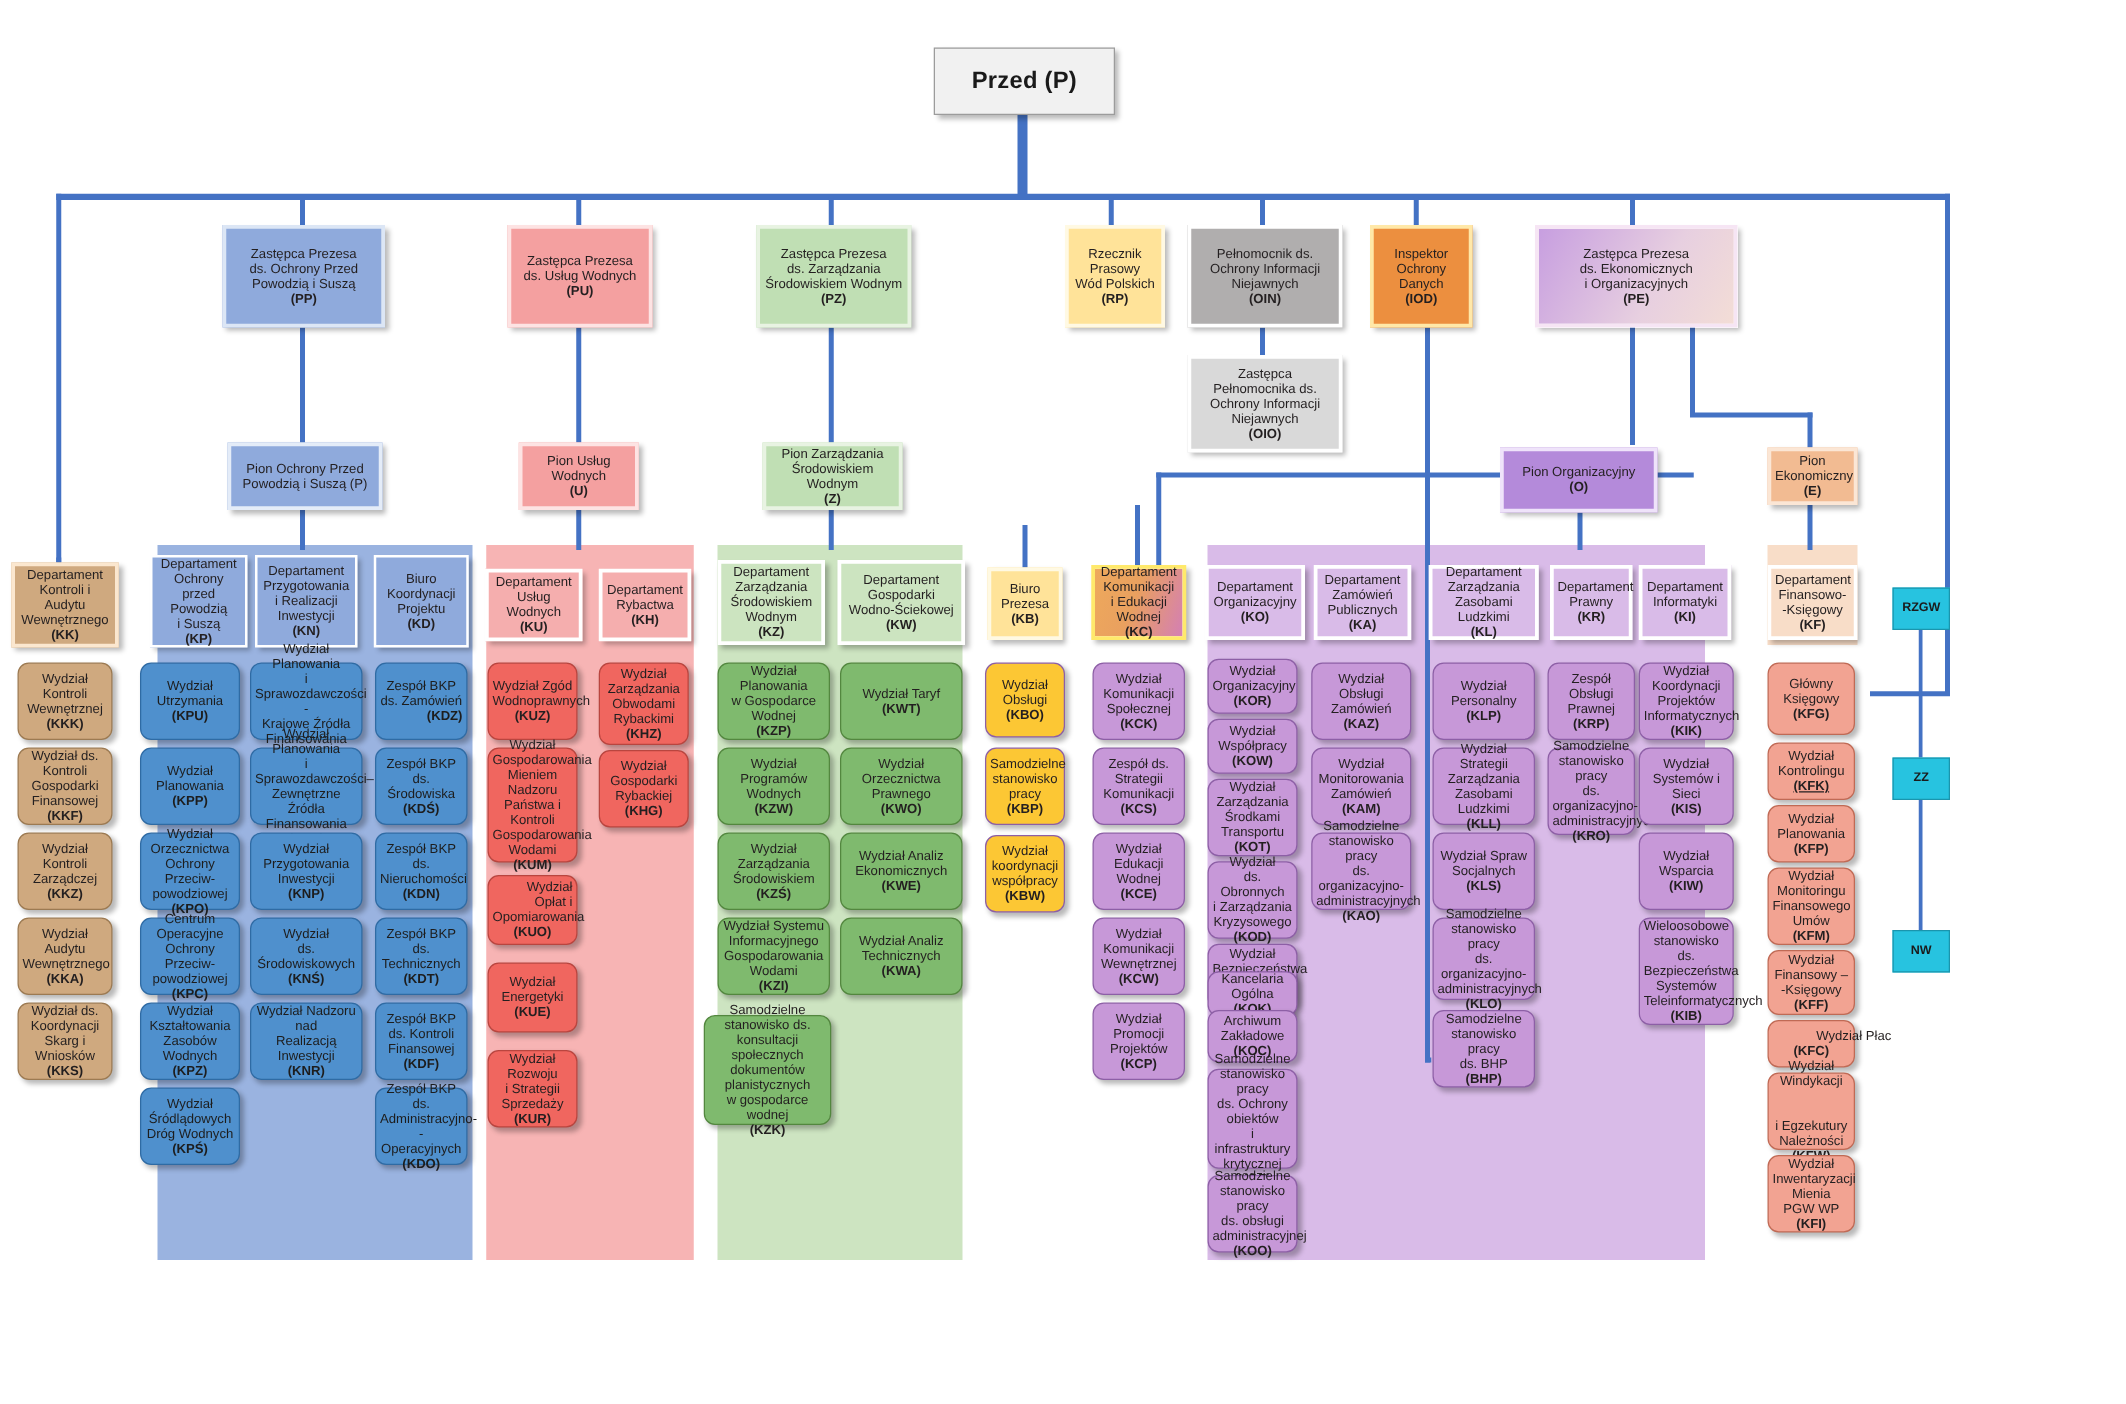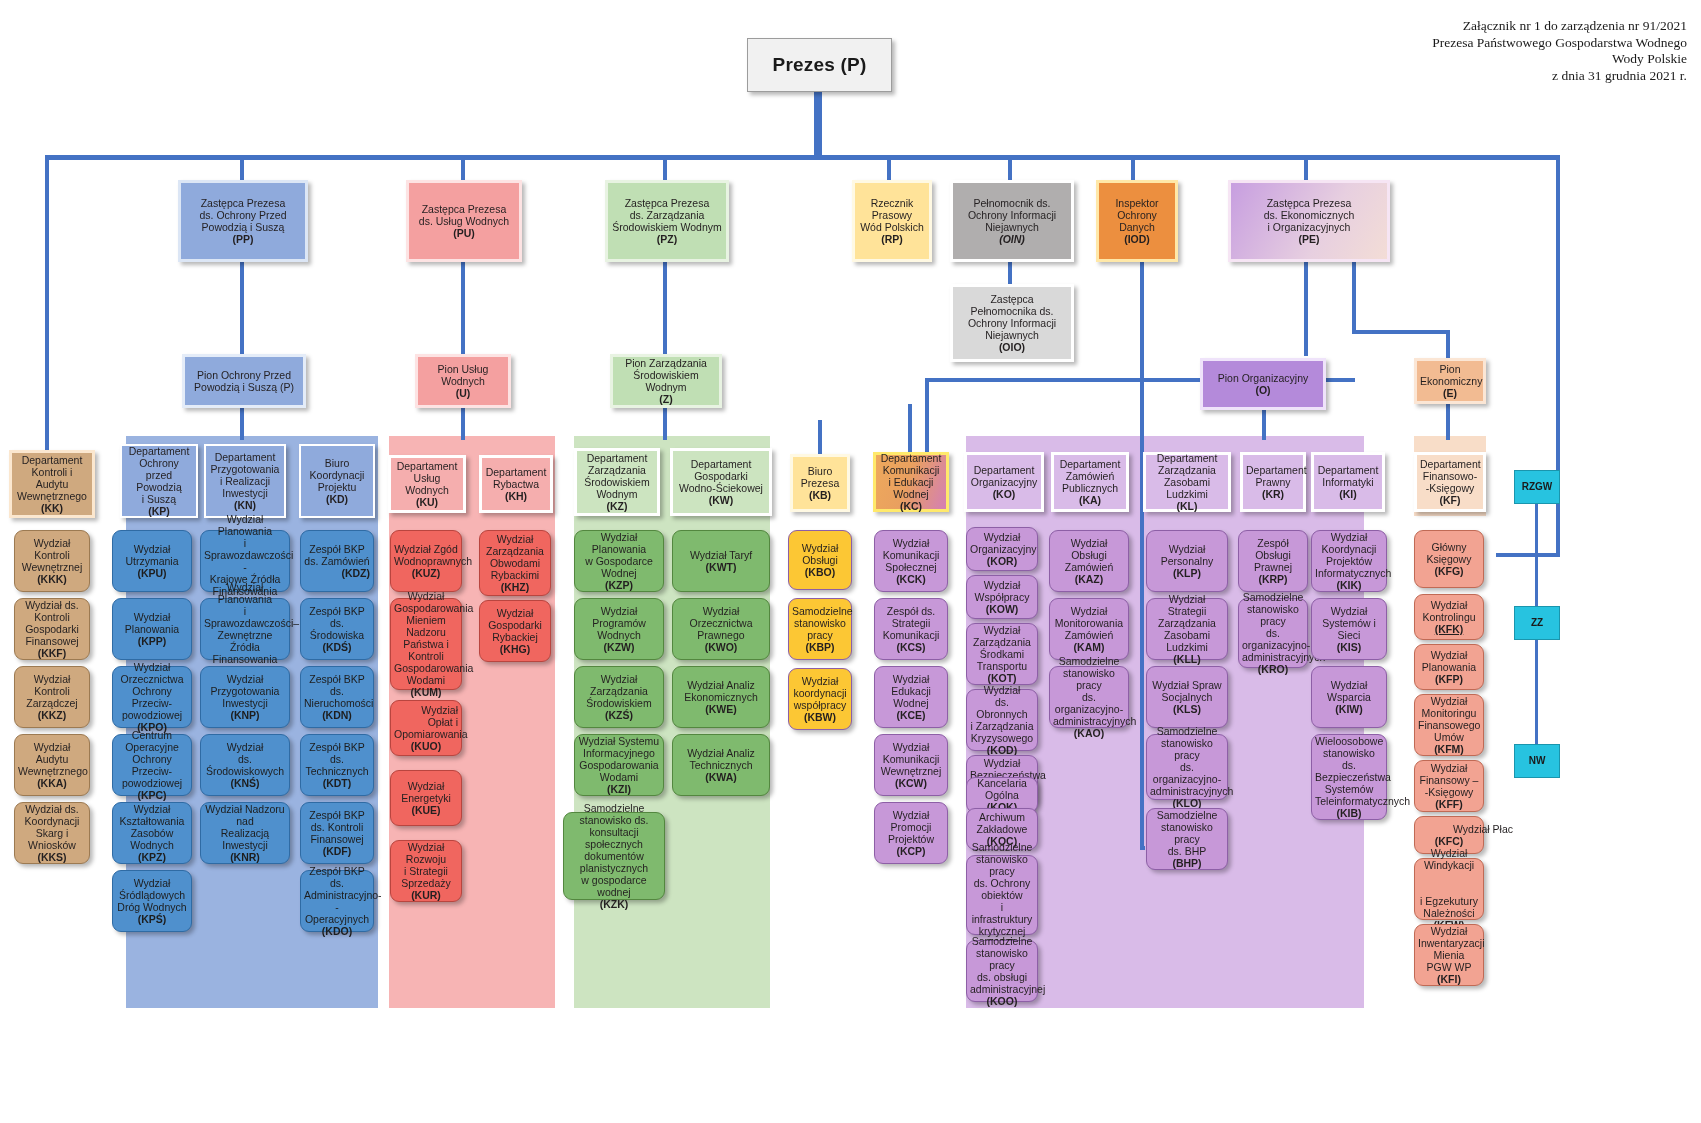--- a/index.html
+++ b/index.html
@@ -83,26 +83,20 @@
   .cy-box    { background:#27c3e0; border:1px solid #1a95ad; font-weight:bold; color:#1b1b1b; }
 
   
   .ln { position:absolute; background:#4472c4; z-index:2; }
 </style>
 </head>
 <body>
 
 <div id="chart">
 
-  <div class="hdr">
-    <div>Załącznik nr 1 do zarządzenia  nr 91/2021</div>
-    <div>Prezesa Państwowego Gospodarstwa Wodnego</div>
-    <div>Wody Polskie</div>
-    <div>z dnia 31 grudnia 2021  r.</div>
-  </div>
 
   <div class="ln" style="left:814px; top:92px; width:8px; height:66px;"></div>
 
   <div class="ln" style="left:45px; top:155px; width:1515px; height:5px;"></div>
 
   <div class="ln" style="left:240px; top:158px; width:4px; height:22px;"></div>
   <div class="ln" style="left:461px; top:158px; width:4px; height:22px;"></div>
   <div class="ln" style="left:663px; top:158px; width:4px; height:22px;"></div>
   <div class="ln" style="left:887px; top:158px; width:4px; height:22px;"></div>
   <div class="ln" style="left:1008px; top:158px; width:4px; height:22px;"></div>
@@ -137,21 +131,21 @@
   <div class="ln" style="left:663px; top:408px; width:4px; height:32px;"></div>
   <div class="ln" style="left:1262px; top:410px; width:4px; height:30px;"></div>
   <div class="ln" style="left:1446px; top:404px; width:4px; height:36px;"></div>
 
   <div class="ln" style="left:818px; top:420px; width:4px; height:34px;"></div>
   <div class="ln" style="left:908px; top:404px; width:4px; height:50px;"></div>
 
   <div class="ln" style="left:45px; top:446px; width:4px; height:4px;"></div>
 
   <div class="bx prezes sh" style="left:747px; top:38px; width:145px; height:54px;">
-    <span>Prezes (P)</span>
+    <span>Przed (P)</span>
   </div>
 
   <div class="bx blue-dark sh" style="left:178px; top:180px; width:130px; height:82px;">
     <span>
         <span style="display: block;">Zastępca Prezesa</span>
         <span style="display: block;">ds. Ochrony Przed</span>
         <span style="display: block;">Powodzią i Suszą</span>
         <b style="display: block;">(PP)</b>
       </span>
   </div>
@@ -176,21 +170,21 @@
         <span style="display: block;">Prasowy</span>
         <span style="display: block;">Wód Polskich</span>
         <b style="display: block;">(RP)</b>
       </span>
   </div>
   <div class="bx gray-dep sh" style="left:950px; top:180px; width:124px; height:82px;">
     <span>
         <span style="display: block;">Pełnomocnik ds.</span>
         <span style="display: block;">Ochrony Informacji</span>
         <span style="display: block;">Niejawnych</span>
-        <b style="display: block; font-style: italic;">(OIN)</b>
+        <b style="display: block;">(OIN)</b>
       </span>
   </div>
   <div class="bx gray-dep2 sh" style="left:950px; top:284px; width:124px; height:78px;">
     <span>
         <span style="display: block;">Zastępca</span>
         <span style="display: block;">Pełnomocnika ds.</span>
         <span style="display: block;">Ochrony Informacji</span>
         <span style="display: block;">Niejawnych</span>
         <b style="display: block;">(OIO)</b>
       </span>

